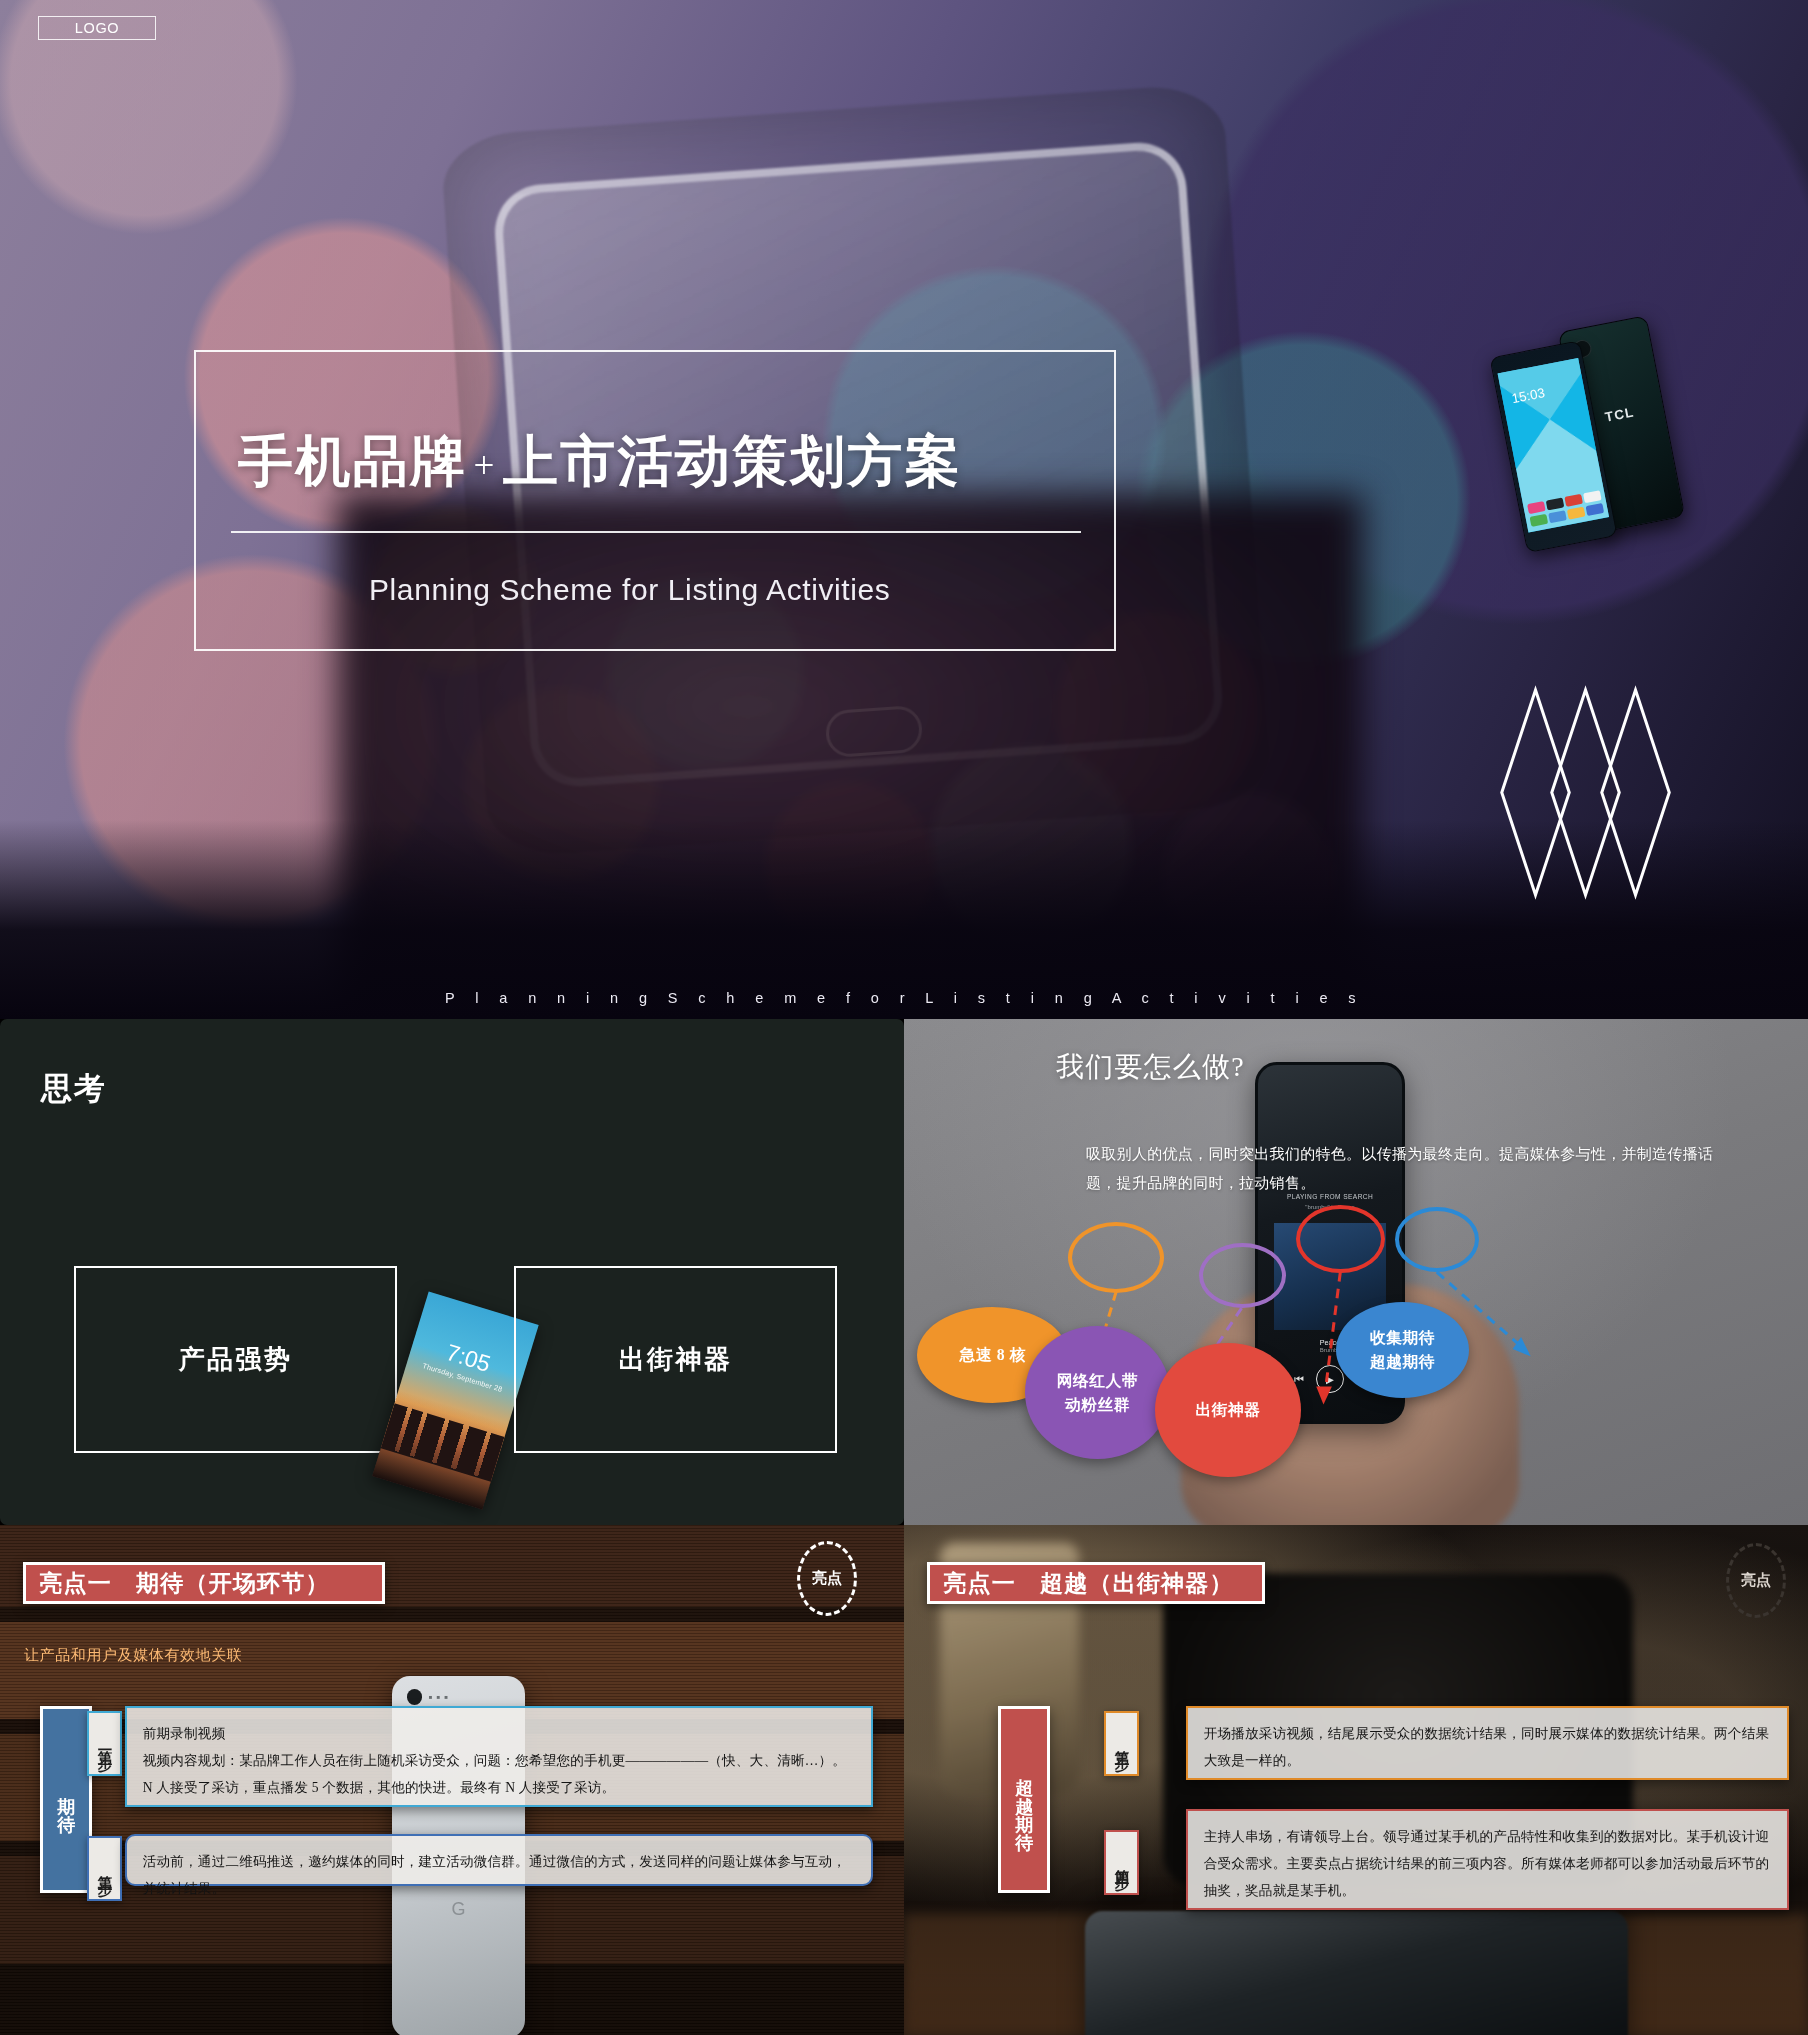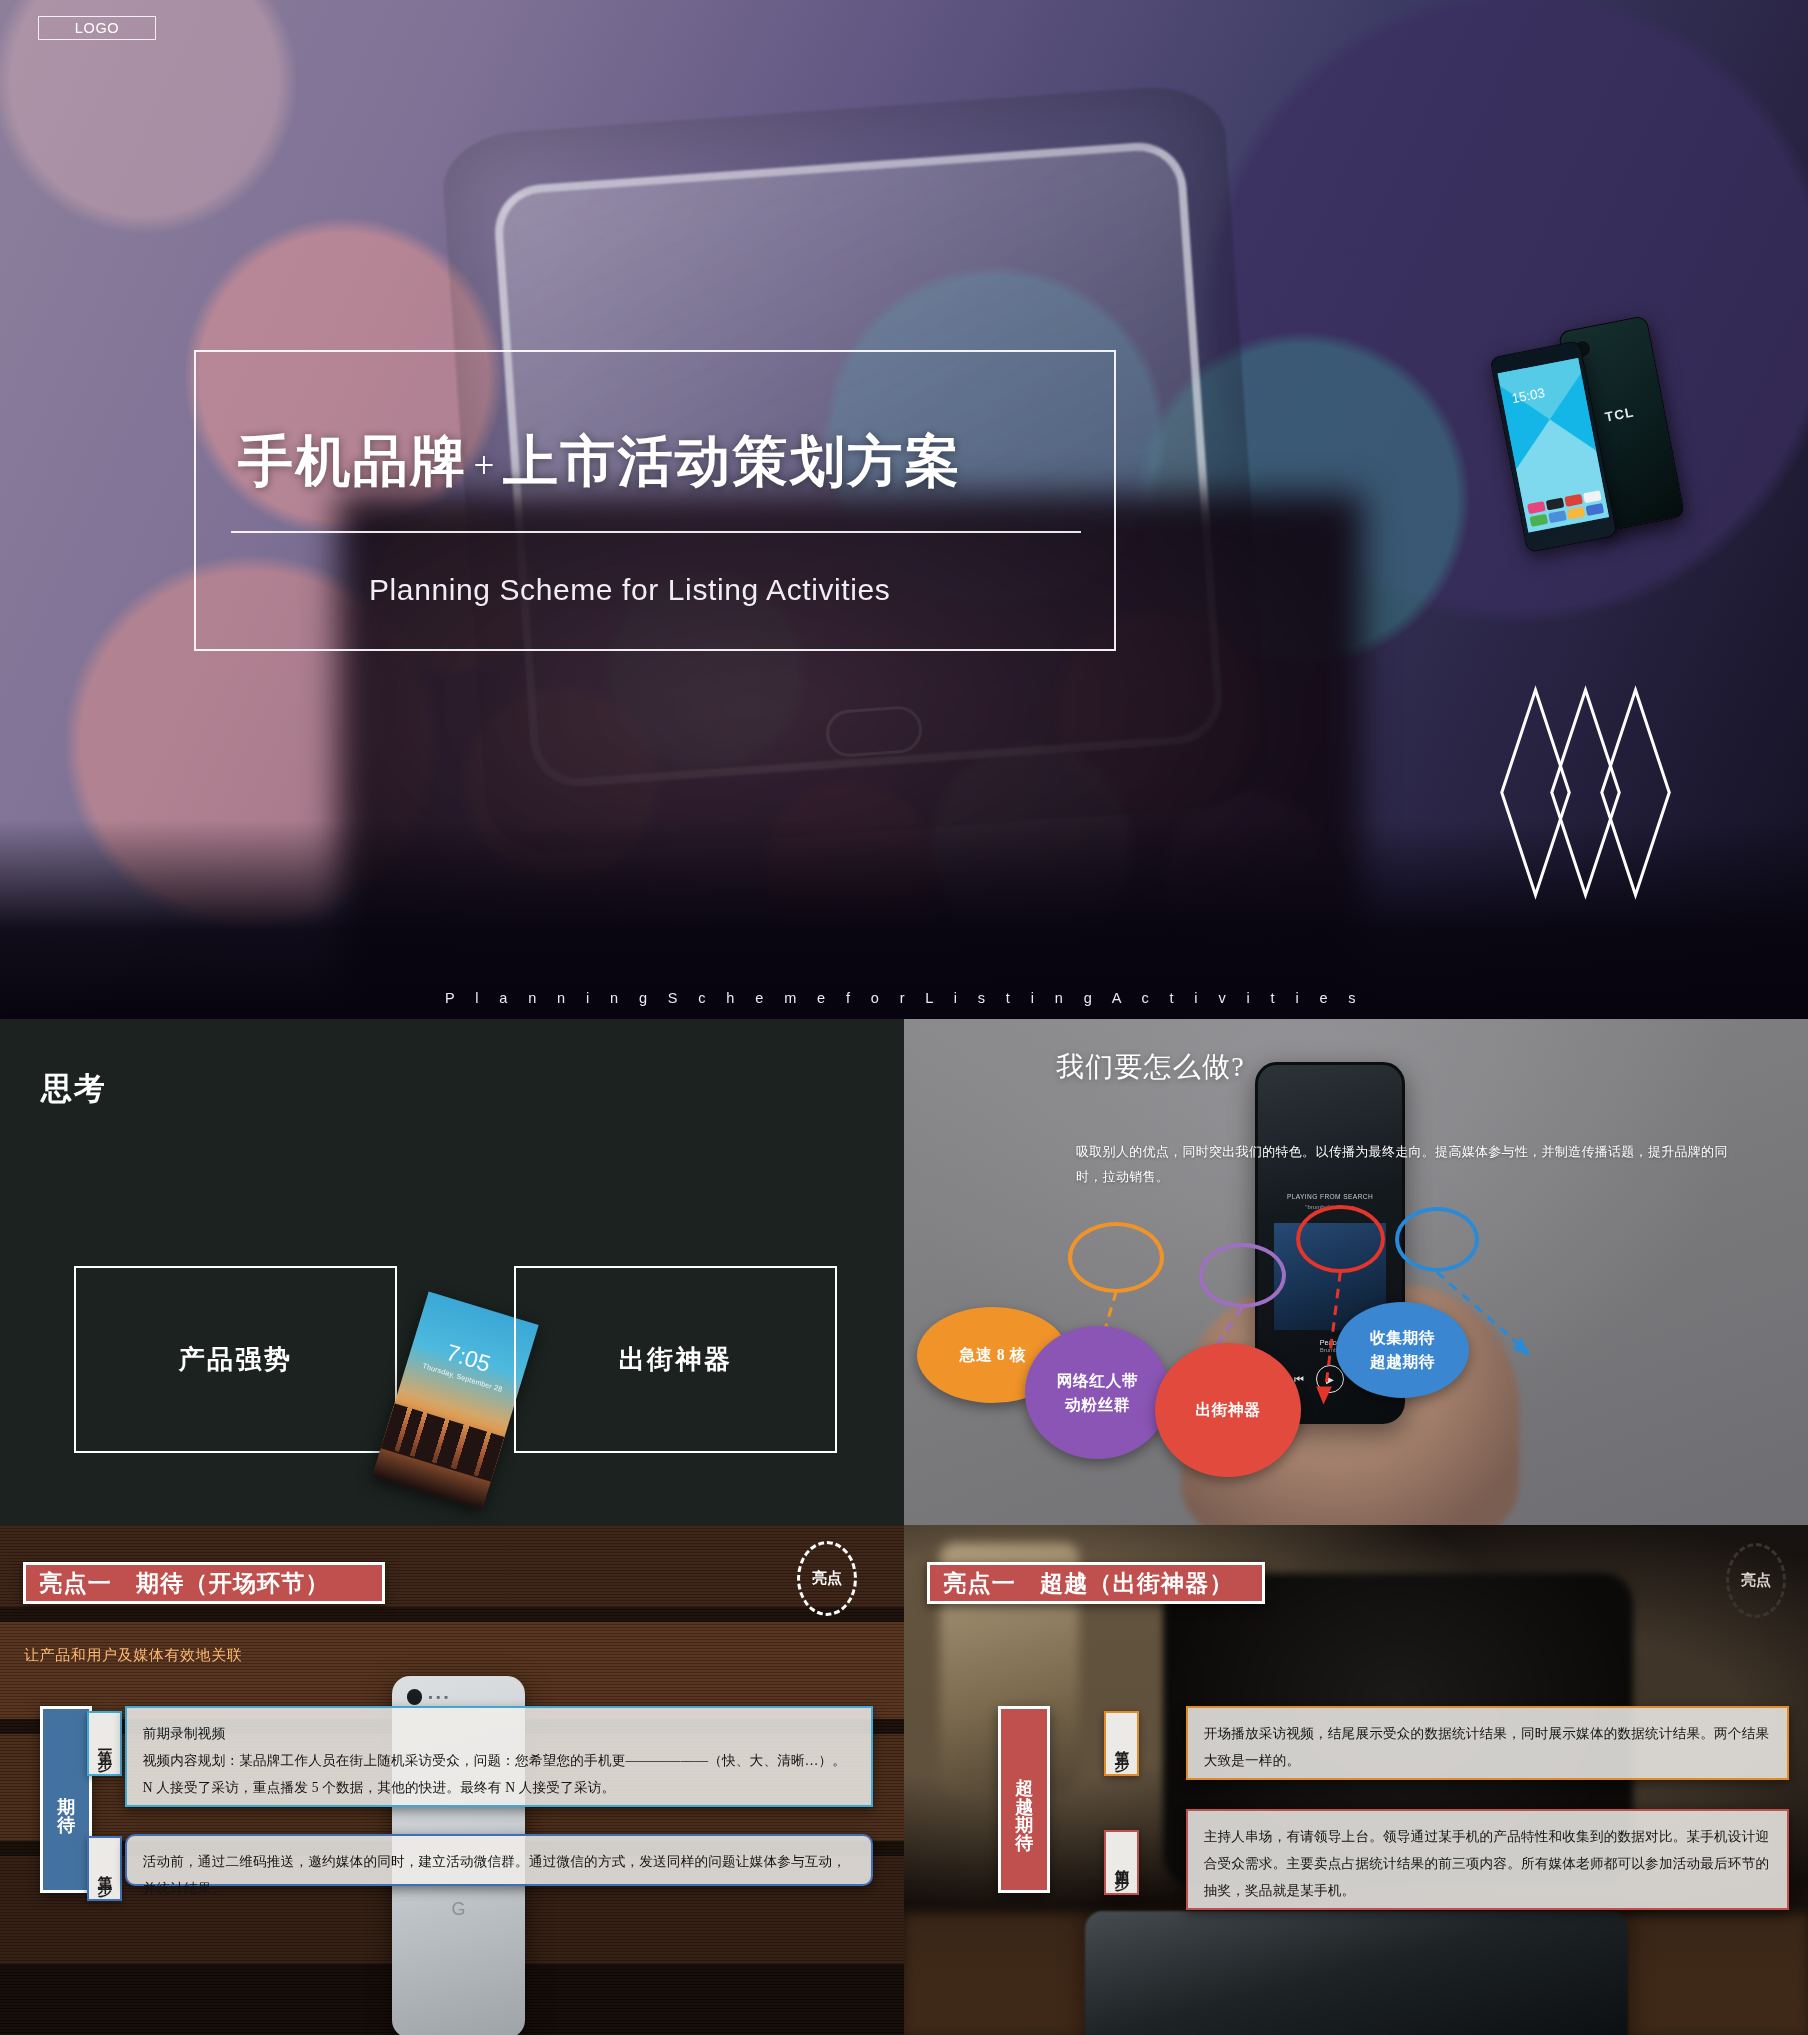--- a/index.html
+++ b/index.html
@@ -142,21 +142,21 @@
     position: absolute; left: 0; right: 0; top: 84px; text-align: center;
     color: #e6eced; font-size: 13.3px; font-weight: 700; letter-spacing: 1.2px;
     font-family: "Liberation Sans", sans-serif;
   }
   .diamonds { position: absolute; left: 1498px; top: 672px; width: 175px; height: 241px; }
   .diamonds svg { width: 100%; height: 100%; }
 
   
   .slide2 {
     position: absolute; left: 0; top: 1019px; width: 904px; height: 506px;
-    background: #1b221f; overflow: hidden;
+    background: #1b221f; overflow: hidden; border-radius: 7px;
   }
   .s2-title {
     position: absolute; left: 41px; top: 49px;
     color: #fff; font-size: 31px; font-weight: 700; letter-spacing: 1.8px;
   }
   .s2-box {
     position: absolute; top: 247px; width: 323px; height: 187px;
     border: 2.4px solid #fff;
     display: flex; align-items: center; justify-content: center;
     color: #fff; font-size: 26px; font-weight: 700; letter-spacing: 2.4px;
@@ -235,22 +235,22 @@
   .s3-phone .song { position:absolute; left:0; right:0; top:273px; text-align:center; color:#eee; font-size:7.2px; font-family:"Liberation Sans",sans-serif;}
   .s3-phone .artist { position:absolute; left:0; right:0; top:282px; text-align:center; color:#999; font-size:6px; font-family:"Liberation Sans",sans-serif;}
   .s3-phone .ctr { position:absolute; left:0; right:0; top:300px; display:flex; justify-content:center; align-items:center; gap:12px; color:#e2e2e2; font-size:11px;}
   .s3-phone .ctr .play { width:28px;height:28px;border:1.2px solid #e8e8e8;border-radius:50%; display:flex;align-items:center;justify-content:center;font-size:10.2px;}
   .s3-title {
     position: absolute; left: 152px; top: 29px;
     color: #fff; font-size: 28px; font-weight: 400; letter-spacing: 1.2px;
     text-shadow: 0 1.2px 6px rgba(0,0,0,0.35);
   }
   .s3-para {
-    position: absolute; left: 172px; top: 121px; width: 657px;
-    color: #fff; font-size: 13px; line-height: 1.9; letter-spacing: 0.3px;
+    position: absolute; left: 182px; top: 121px; width: 657px;
+    color: #fff; font-size: 15px; line-height: 1.9; letter-spacing: 0.3px;
     text-shadow: 0 0.6px 3px rgba(0,0,0,0.35);
   }
   .ell {
     position: absolute; display: flex; align-items: center; justify-content: center;
     text-align: center; color: #fff; border-radius: 50%;
     font-size: 15.7px; font-weight: 700; line-height: 1.5; letter-spacing: 0.6px;
     box-shadow: 0 4.8px 12px rgba(0,0,0,0.35);
   }
   .ell.e1 { left: 13.3px;  top: 288px; width: 151px; height: 96px; background: #f0942a; }
   .ell.e2 { left: 121px; top: 307px; width: 145px; height: 133px; background: #8a55b4; }

